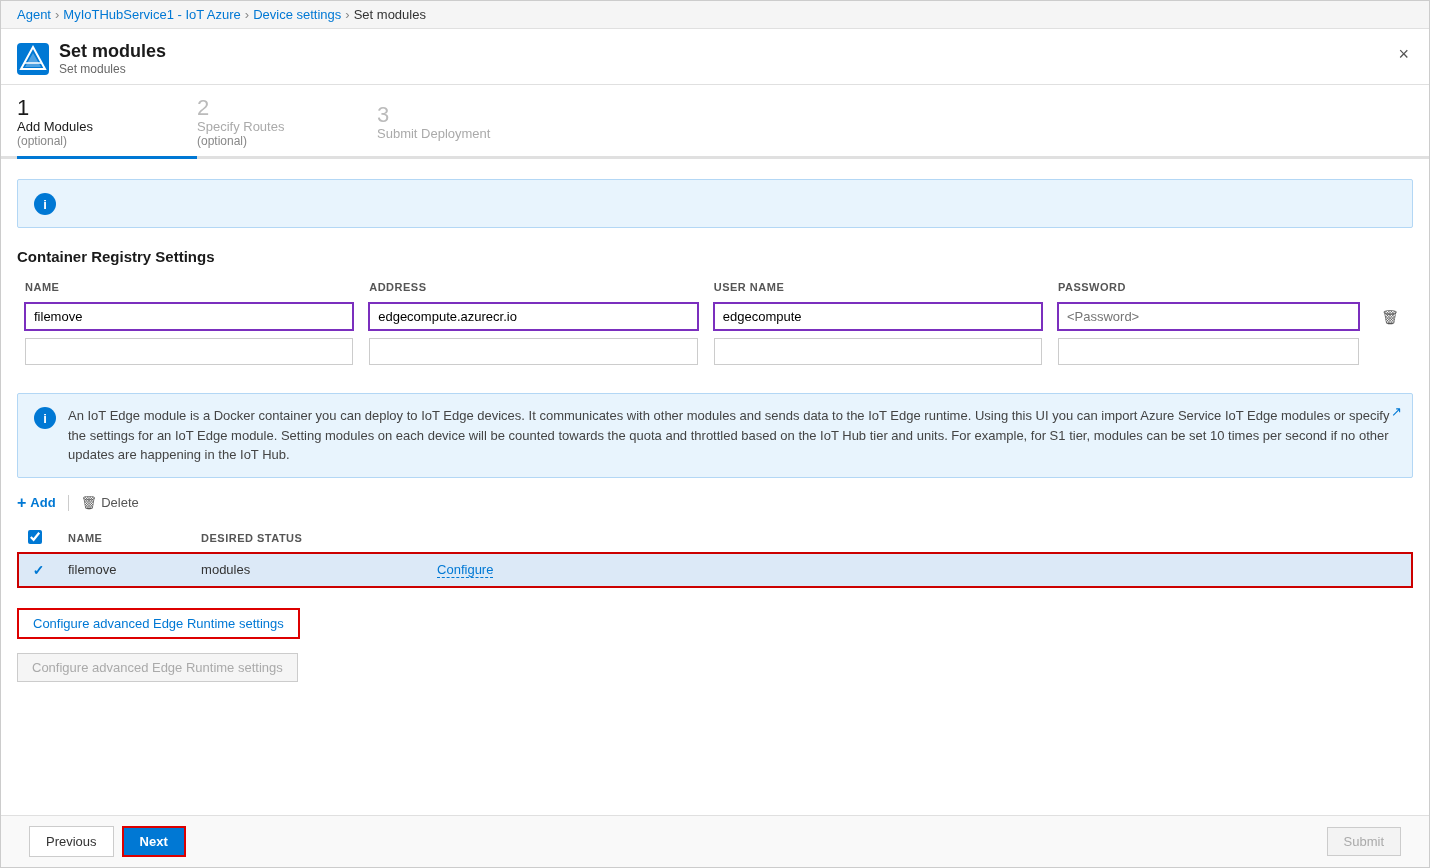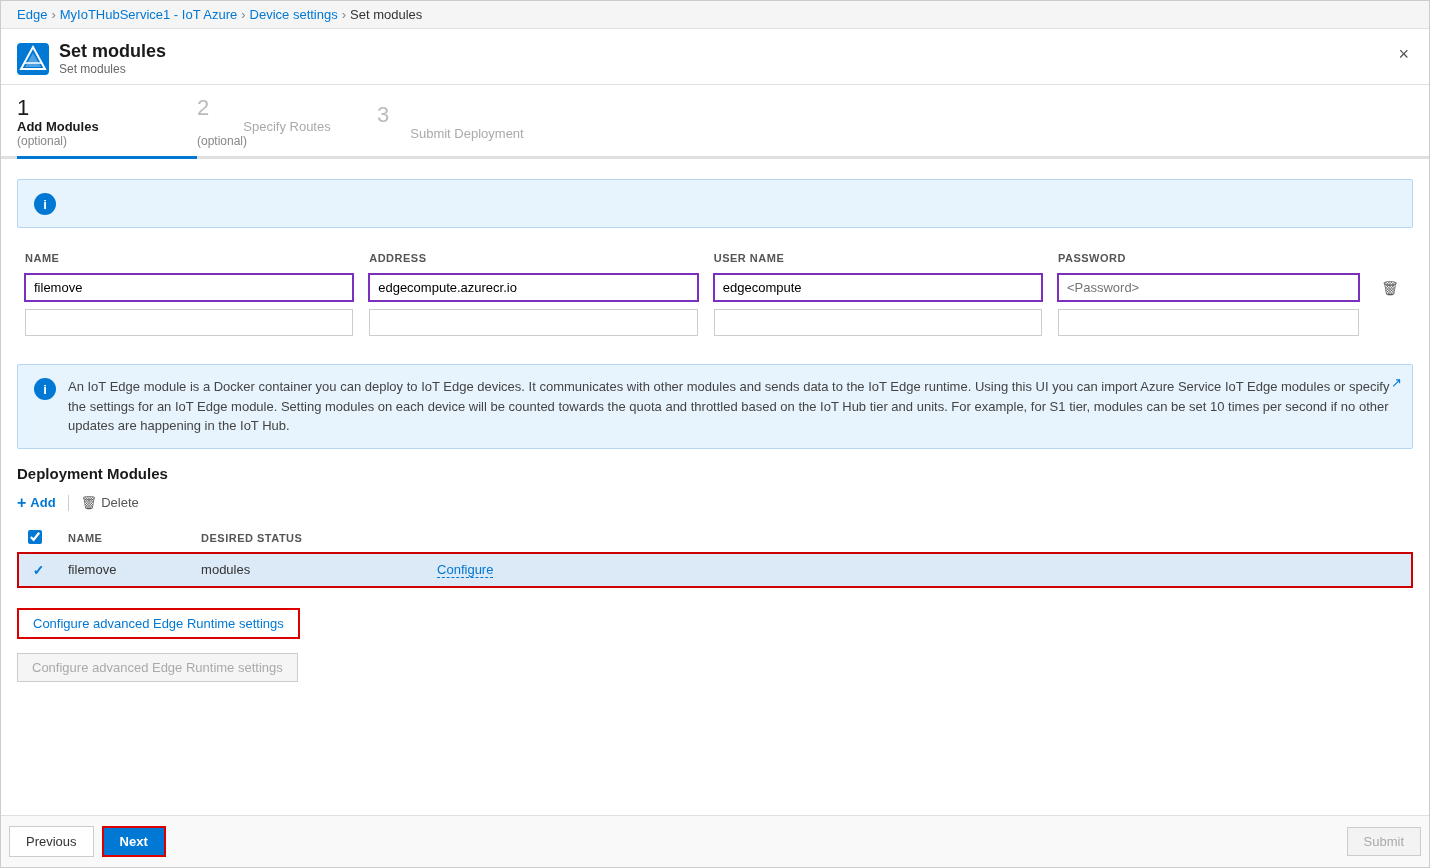--- a/index.html
+++ b/index.html
@@ -17,22 +17,22 @@
     .page-header { display: flex; align-items: flex-start; justify-content: space-between; padding: 12px 16px 8px; border-bottom: 1px solid #e0e0e0; }
     .header-left { display: flex; align-items: flex-start; gap: 10px; }
     .header-icon { width: 32px; height: 32px; flex-shrink: 0; margin-top: 2px; }
     .header-title-group h1 { font-size: 18px; font-weight: 600; color: #1a1a1a; }
     .header-title-group .subtitle { font-size: 12px; color: #666; }
     .close-btn { font-size: 18px; color: #555; cursor: pointer; background: none; border: none; padding: 4px; line-height: 1; }
 
     
     .wizard-steps { display: flex; align-items: center; padding: 12px 16px 0; gap: 0; border-bottom: 3px solid #e0e0e0; position: relative; }
     .wizard-step { display: flex; flex-direction: column; padding-bottom: 8px; min-width: 180px; position: relative; }
-    .wizard-step.active .step-label { color: #1a1a1a; font-weight: 700; }
-    .wizard-step.inactive .step-label { color: #aaa; text-align: center; }
+    .wizard-step.active .step-label { color: #1a1a1a; font-weight: 400; }
+    .wizard-step.inactive .step-label { color: #aaa; }
     .wizard-step.active::after { content: ''; position: absolute; bottom: -3px; left: 0; width: 100%; height: 3px; background: #0078d4; }
     .step-number { font-size: 22px; font-weight: 300; line-height: 1; }
     .step-number.active { color: #1a1a1a; }
     .step-number.inactive { color: #bbb; }
     .step-label { font-size: 13px; }
     .step-sublabel { font-size: 12px; color: #888; }
 
     
     .content { flex: 1; padding: 20px 16px; overflow-y: auto; }
 
@@ -73,36 +73,36 @@
     .checkbox-cell { display: flex; align-items: center; justify-content: center; }
     .check-icon { color: #0078d4; font-size: 14px; font-weight: 700; }
     .header-checkbox { width: 14px; height: 14px; accent-color: #0078d4; }
     .module-row.selected { border: 2px solid #d00; }
 
     
     .btn-configure-advanced { border: 2px solid #d00; background: white; color: #0078d4; padding: 6px 14px; font-size: 13px; cursor: pointer; margin-bottom: 8px; font-weight: 400; }
     .btn-configure-advanced-ghost { border: 1px solid #ccc; background: #f5f5f5; color: #aaa; padding: 6px 14px; font-size: 13px; cursor: not-allowed; margin-bottom: 0; }
 
     
-    .footer { display: flex; align-items: center; justify-content: space-between; padding: 10px 8px; border-top: 1px solid #e0e0e0; background: #f9f9f9; }
+    .footer { display: flex; align-items: center; justify-content: space-between; padding: 10px 28px; border-top: 1px solid #e0e0e0; background: #f9f9f9; }
     .footer-left { display: flex; gap: 8px; }
     .btn-previous { background: white; border: 1px solid #ccc; padding: 6px 16px; font-size: 13px; cursor: pointer; color: #333; }
     .btn-next { background: #0078d4; border: 2px solid #d00; color: white; padding: 6px 16px; font-size: 13px; cursor: pointer; font-weight: 600; }
     .btn-submit { background: #f3f3f3; border: 1px solid #ccc; padding: 6px 16px; font-size: 13px; cursor: not-allowed; color: #aaa; }
 
     
     .azure-icon { display: flex; align-items: center; justify-content: center; }
   </style>
 </head>
 <body>
 
 <div class="page-wrapper">
 
   <div class="breadcrumb">
-    <a href="#">Edge</a>
+    <a href="#">Agent</a>
     <span class="sep">›</span>
     <a href="#">MyIoTHubService1 - IoT Azure</a>
     <span class="sep">›</span>
     <a href="#">Device settings</a>
     <span class="sep">›</span>
     <span class="current">Set modules</span>
   </div>
 
   <div class="page-header">
     <div class="header-left">
@@ -139,20 +139,21 @@
       <span class="step-sublabel"></span>
     </div>
   </div>
 
   <div class="content">
 
     <div class="info-box">
       <div class="info-icon">i</div>
     </div>
 
+    <div class="section-title">Container Registry Settings</div>
 
     <table class="registry-table">
       <thead>
         <tr>
           <th style="width:25%">NAME</th>
           <th style="width:25%">ADDRESS</th>
           <th style="width:25%">USER NAME</th>
           <th style="width:23%">PASSWORD</th>
           <th style="width:2%"></th>
         </tr>
@@ -174,21 +175,20 @@
         </tr>
       </tbody>
     </table>
 
     <div class="deploy-info-box">
       <div class="info-icon">i</div>
       <div class="info-text">An IoT Edge module is a Docker container you can deploy to IoT Edge devices. It communicates with other modules and sends data to the IoT Edge runtime. Using this UI you can import Azure Service IoT Edge modules or specify the settings for an IoT Edge module. Setting modules on each device will be counted towards the quota and throttled based on the IoT Hub tier and units. For example, for S1 tier, modules can be set 10 times per second if no other updates are happening in the IoT Hub.</div>
       <span class="external-link">↗</span>
     </div>
 
-    <div class="section-title">Deployment Modules</div>
 
     <div class="deploy-actions">
       <button class="btn-add">
         <span class="plus">+</span>
         <span>Add</span>
       </button>
       <div class="divider-v"></div>
       <button class="btn-delete">
         <span>🗑</span>
         <span>Delete</span>

